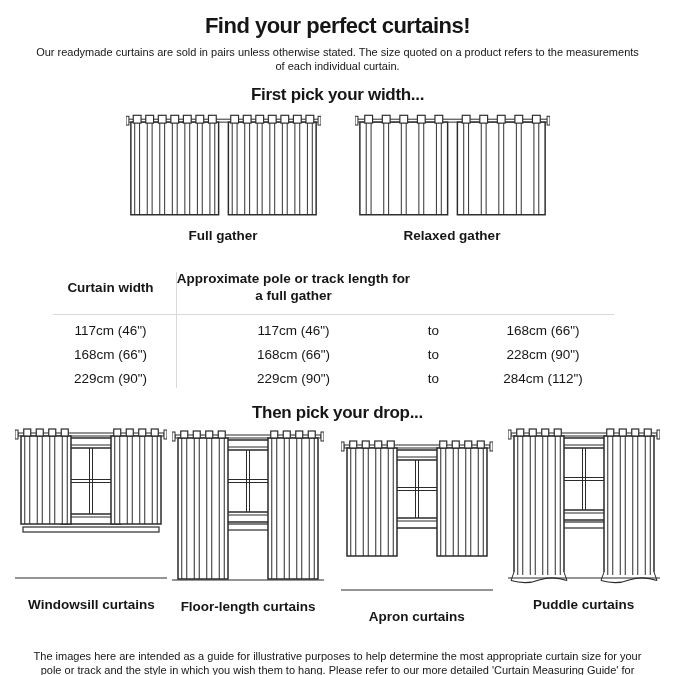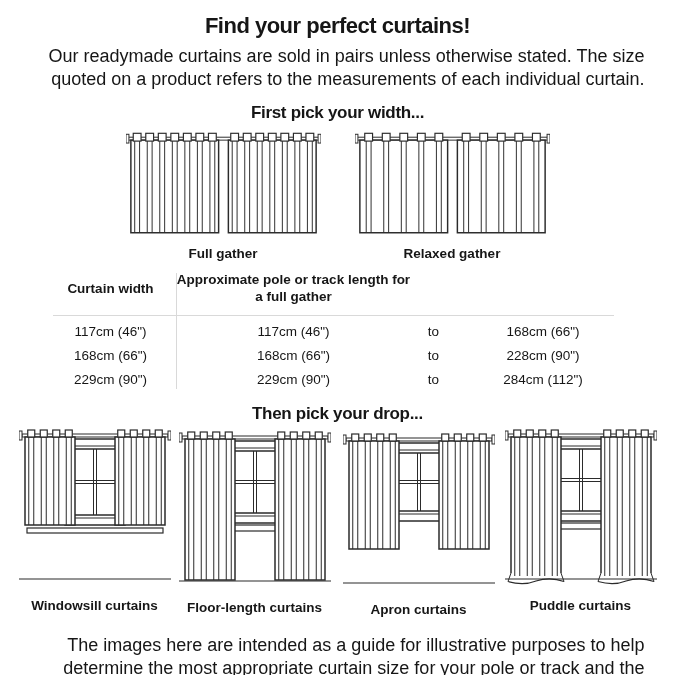--- a/index.html
+++ b/index.html
@@ -7,37 +7,37 @@
     width:675px;height:675px;background:#ffffff;
     font-family:"Liberation Sans","DejaVu Sans",sans-serif;
     color:#161616;overflow:hidden;
   }
   .page{padding-top:13px;}
   .title{
     font-size:22px;font-weight:bold;text-align:center;
     letter-spacing:-0.5px;margin:0;
   }
   .intro,.footer-note{
-    font-size:18px;line-height:1.28;text-align:right;
+    font-size:11px;line-height:1.28;text-align:center;
     width:614px;margin:6px auto 0;
   }
   .section-heading{
     font-size:17px;font-weight:bold;text-align:center;
     letter-spacing:-0.3px;margin:12px 0 0;
   }
   .fig-row-width{
     display:flex;justify-content:center;gap:34px;margin-top:8px;
   }
   .fig{display:flex;flex-direction:column;align-items:center;}
   .fig figcaption,.fig .cap{
     font-size:13.5px;font-weight:bold;text-align:center;margin-top:9px;
   }
   
   .size-table{
-    width:585px;margin:11px auto 0;position:relative;
+    width:585px;margin:28px auto 0;position:relative;
   }
   .vline{
     position:absolute;left:131px;top:1px;bottom:3px;width:1px;
     background:#d9d9d9;
   }
   .t-grid{
     display:grid;grid-template-columns:131px 235px 45px 174px;
     align-items:center;
   }
   .t-head{font-weight:bold;font-size:13.5px;line-height:1.25;}
@@ -285,21 +285,21 @@
             <line x1="124.75" y1="8" x2="124.75" y2="149" stroke="#2b2b2b" stroke-width="1"></line>
             <line x1="129.75" y1="8" x2="129.75" y2="149" stroke="#2b2b2b" stroke-width="1"></line>
             <rect x="123.75" y="1" width="7" height="7" stroke="#2b2b2b" stroke-width="1.2" fill="#fff"></rect>
             <line x1="137.25" y1="8" x2="137.25" y2="149" stroke="#2b2b2b" stroke-width="1"></line>
             <line x1="142.25" y1="8" x2="142.25" y2="149" stroke="#2b2b2b" stroke-width="1"></line>
             <rect x="136.25" y="1" width="7" height="7" stroke="#2b2b2b" stroke-width="1.2" fill="#fff"></rect>
           </svg>
         </div>
       <div class="cap">Floor-length curtains</div>
     </figure>
-    <figure class="fig" style="margin:4px">
+    <figure class="fig" style="margin:12px">
       <div class="art">
           <svg width="152" height="158" viewBox="0 0 152 158">
             <line x1="0" y1="150" x2="152" y2="150" stroke="#2b2b2b" stroke-width="1.2"></line>
             <rect x="3" y="5" width="146" height="3" stroke="#2b2b2b" stroke-width="1" fill="#fff"></rect>
             <rect x="0" y="2" width="3" height="9" stroke="#2b2b2b" stroke-width="1" fill="#fff"></rect>
             <rect x="149" y="2" width="3" height="9" stroke="#2b2b2b" stroke-width="1" fill="#fff"></rect>
             <rect x="46" y="10" width="60" height="78" stroke="#2b2b2b" stroke-width="1.5" fill="#fff"></rect>
             <line x1="46" y1="17" x2="106" y2="17" stroke="#2b2b2b" stroke-width="1"></line>
             <line x1="46" y1="20" x2="106" y2="20" stroke="#2b2b2b" stroke-width="1"></line>
             <line x1="46" y1="78" x2="106" y2="78" stroke="#2b2b2b" stroke-width="1"></line>

